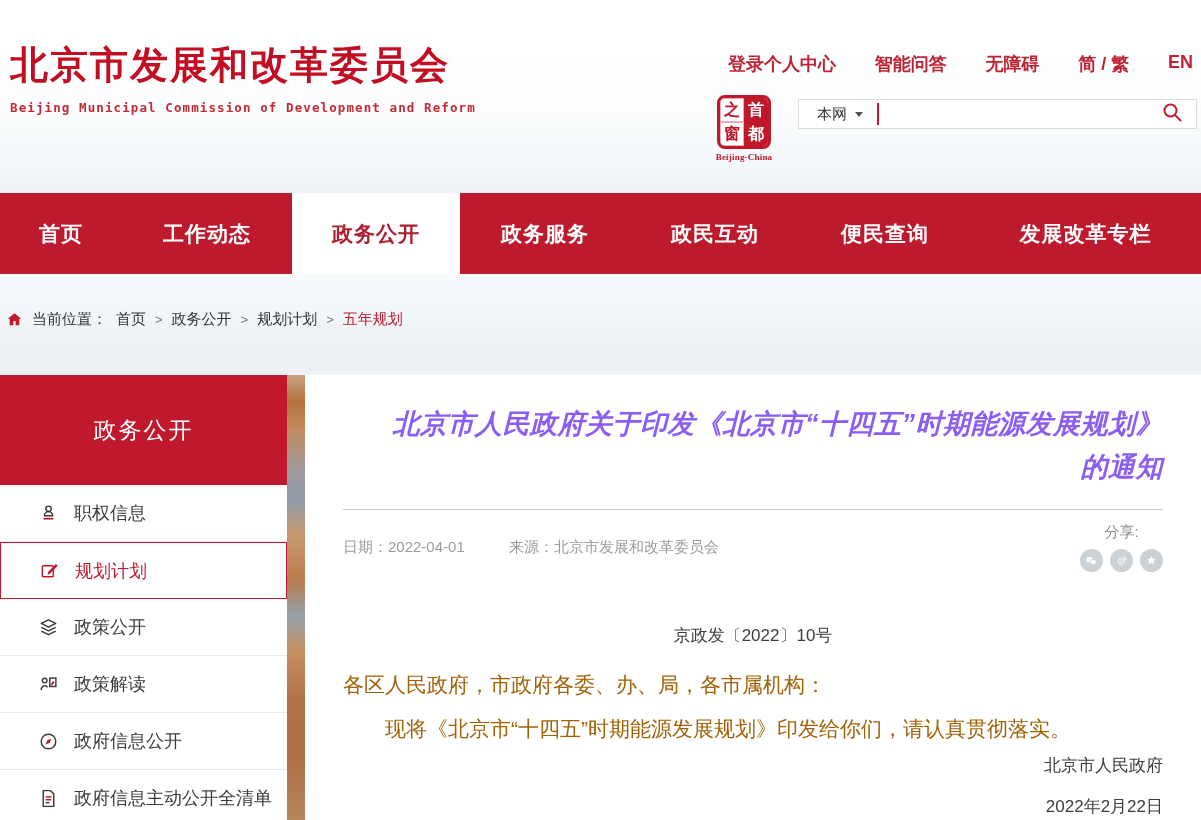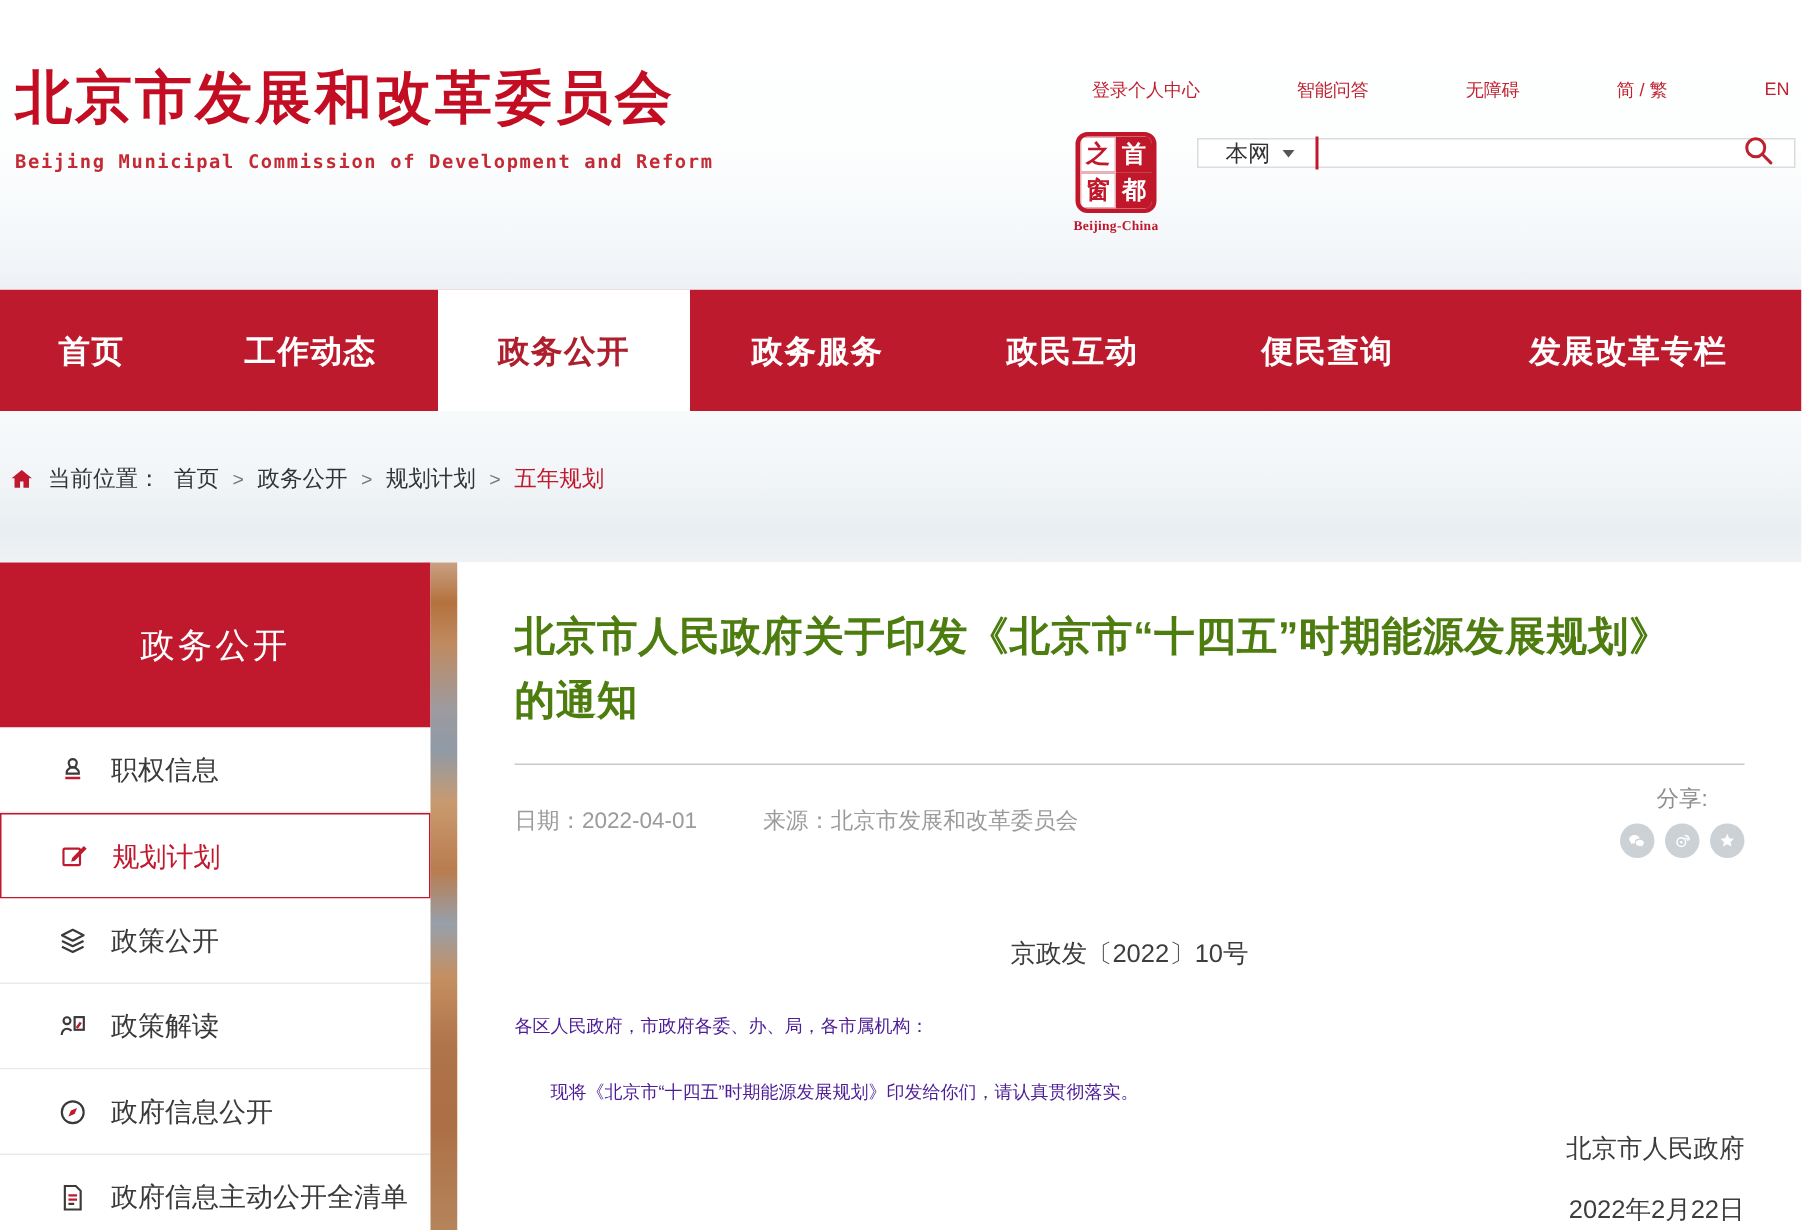--- a/index.html
+++ b/index.html
@@ -8,33 +8,33 @@
   .page { width:1201px; height:820px; position:relative; overflow:hidden; }
 
   
   .site-header { height:193px; position:relative;
     background:linear-gradient(180deg,#ffffff 0%,#fdfefe 50%,#f3f7fa 86%,#edf1f5 100%); }
   .logo-block { position:absolute; left:10px; top:40px; cursor:pointer; }
   .logo-cn { font-size:38px; font-weight:bold; color:#c30d23; letter-spacing:2px; }
   .logo-en { margin-top:9px; font-family:"DejaVu Sans Mono","Liberation Mono",monospace;
     font-weight:bold; font-size:12.5px; color:#c42a33; letter-spacing:1.1px; }
   .header-right { position:absolute; left:712px; top:52px; width:485px; }
-  .top-links { display:flex; justify-content:space-between; padding:0 4px 0 16px; font-size:12px; }
+  .top-links { display:flex; justify-content:space-between; padding:0 4px 0 16px; font-size:18px;font-weight:bold; }
   .top-link { color:#bf2333; text-decoration:none; cursor:pointer; white-space:nowrap; }
   .search-row { display:flex; margin-top:19px; align-items:flex-start; }
   .stamp { width:64px; text-align:center; cursor:pointer; }
   .stamp-grid { width:54px; height:54px; border:3px solid #c0172b; border-radius:8px;
     display:grid; grid-template-columns:1fr 1fr; grid-template-rows:1fr 1fr;
     background:#fff; margin:0 auto; overflow:hidden; }
   .stamp-cell { display:flex; align-items:center; justify-content:center;
     font-size:16px; font-weight:bold; color:#c0172b; border:1px solid rgba(192,23,43,.35); }
   .stamp-cell.solid { background:#c0172b; color:#fff; }
   .stamp-caption { font-family:"Liberation Serif",serif; font-weight:bold; font-size:9px;
     color:#c0172b; margin-top:3px; letter-spacing:.2px; }
-  .search-box { flex:1; height:20px; margin-left:22px; margin-top:4px; background:#fff;
+  .search-box { flex:1; height:30px; margin-left:22px; margin-top:4px; background:#fff;
     border:1px solid #dcdcdc; display:flex; align-items:center; }
   .scope { display:flex; align-items:center; gap:8px; background:none; border:none;
     font-size:15px; color:#333; padding:0 14px 0 18px; cursor:pointer;
     font-family:inherit; }
   .caret { width:0; height:0; border-left:4.5px solid transparent;
     border-right:4.5px solid transparent; border-top:5.5px solid #555; }
   .cursor-bar { width:2px; height:22px; background:#c0192e; }
   .search-input { flex:1; border:none; outline:none; height:100%; padding:0 8px;
     font-size:15px; font-family:inherit; background:transparent; }
   .search-btn { background:none; border:none; width:46px; height:100%; cursor:pointer;
@@ -65,31 +65,31 @@
     border-bottom:1px solid #eaeaea; font-size:18px; color:#3a3a3a; cursor:pointer;
     background:#fff; }
   .side-item.active { border:1px solid #c0192e; color:#c0192e; }
   .side-icon { width:24px; height:24px; display:flex; align-items:center; justify-content:center; }
   .bg-strip { width:18px;
     background:linear-gradient(180deg,#c9a083 0%,#b4713d 6%,#c08a5f 12%,#9d9ba0 22%,
       #8f9aa6 28%,#c99a6f 36%,#b97c4e 46%,#97a0ab 54%,#c58f60 62%,#b0744a 72%,
       #ad6f45 84%,#b5855c 100%); }
 
   .content { flex:1; background:#fff; padding:0 38px; overflow:hidden; }
-  .title { margin-top:28px; text-align:left; font-size:27px; color:#4d7c0f;
-    font-weight:600; line-height:43px; letter-spacing:.5px; }
+  .title { margin-top:28px; text-align:right; font-size:27px; color:#8b5cf6;
+    font-weight:600; line-height:43px; letter-spacing:.5px;font-style:italic; }
   .title-divider { margin-top:20px; border-top:1px solid #c9c9c9; }
   .meta-row { margin-top:13px; display:flex; justify-content:space-between;
     align-items:center; font-size:15px; color:#9b9b9b; }
   .meta-left span + span { margin-left:40px; }
   .share { display:flex; align-items:center; gap:7px; color:#8f8f8f;flex-direction:column; }
   .share-ico { width:23px; height:23px; border-radius:50%; background:#ccd1d5;
     display:flex; align-items:center; justify-content:center; cursor:pointer; }
   .doc-number { margin-top:52px; text-align:center; font-size:17px; color:#3d3d3d; }
-  .body-para { margin-top:24px; font-size:12px; color:#4c1d95; line-height:27px; }
+  .body-para { margin-top:24px; font-size:21px; color:#a16207; line-height:27px; }
   .indent { text-indent:2em; margin-top:17px; }
   .sign { margin-top:12px; text-align:right; font-size:17px; color:#3d3d3d; }
   .sign-date { margin-top:18px; text-align:right; font-size:17px; color:#3d3d3d; }
   .dashed { margin-top:24px; border-top:1px dashed #b9b9b9; }
 </style>
 </head>
 <body>
 
 <div class="page">
 

